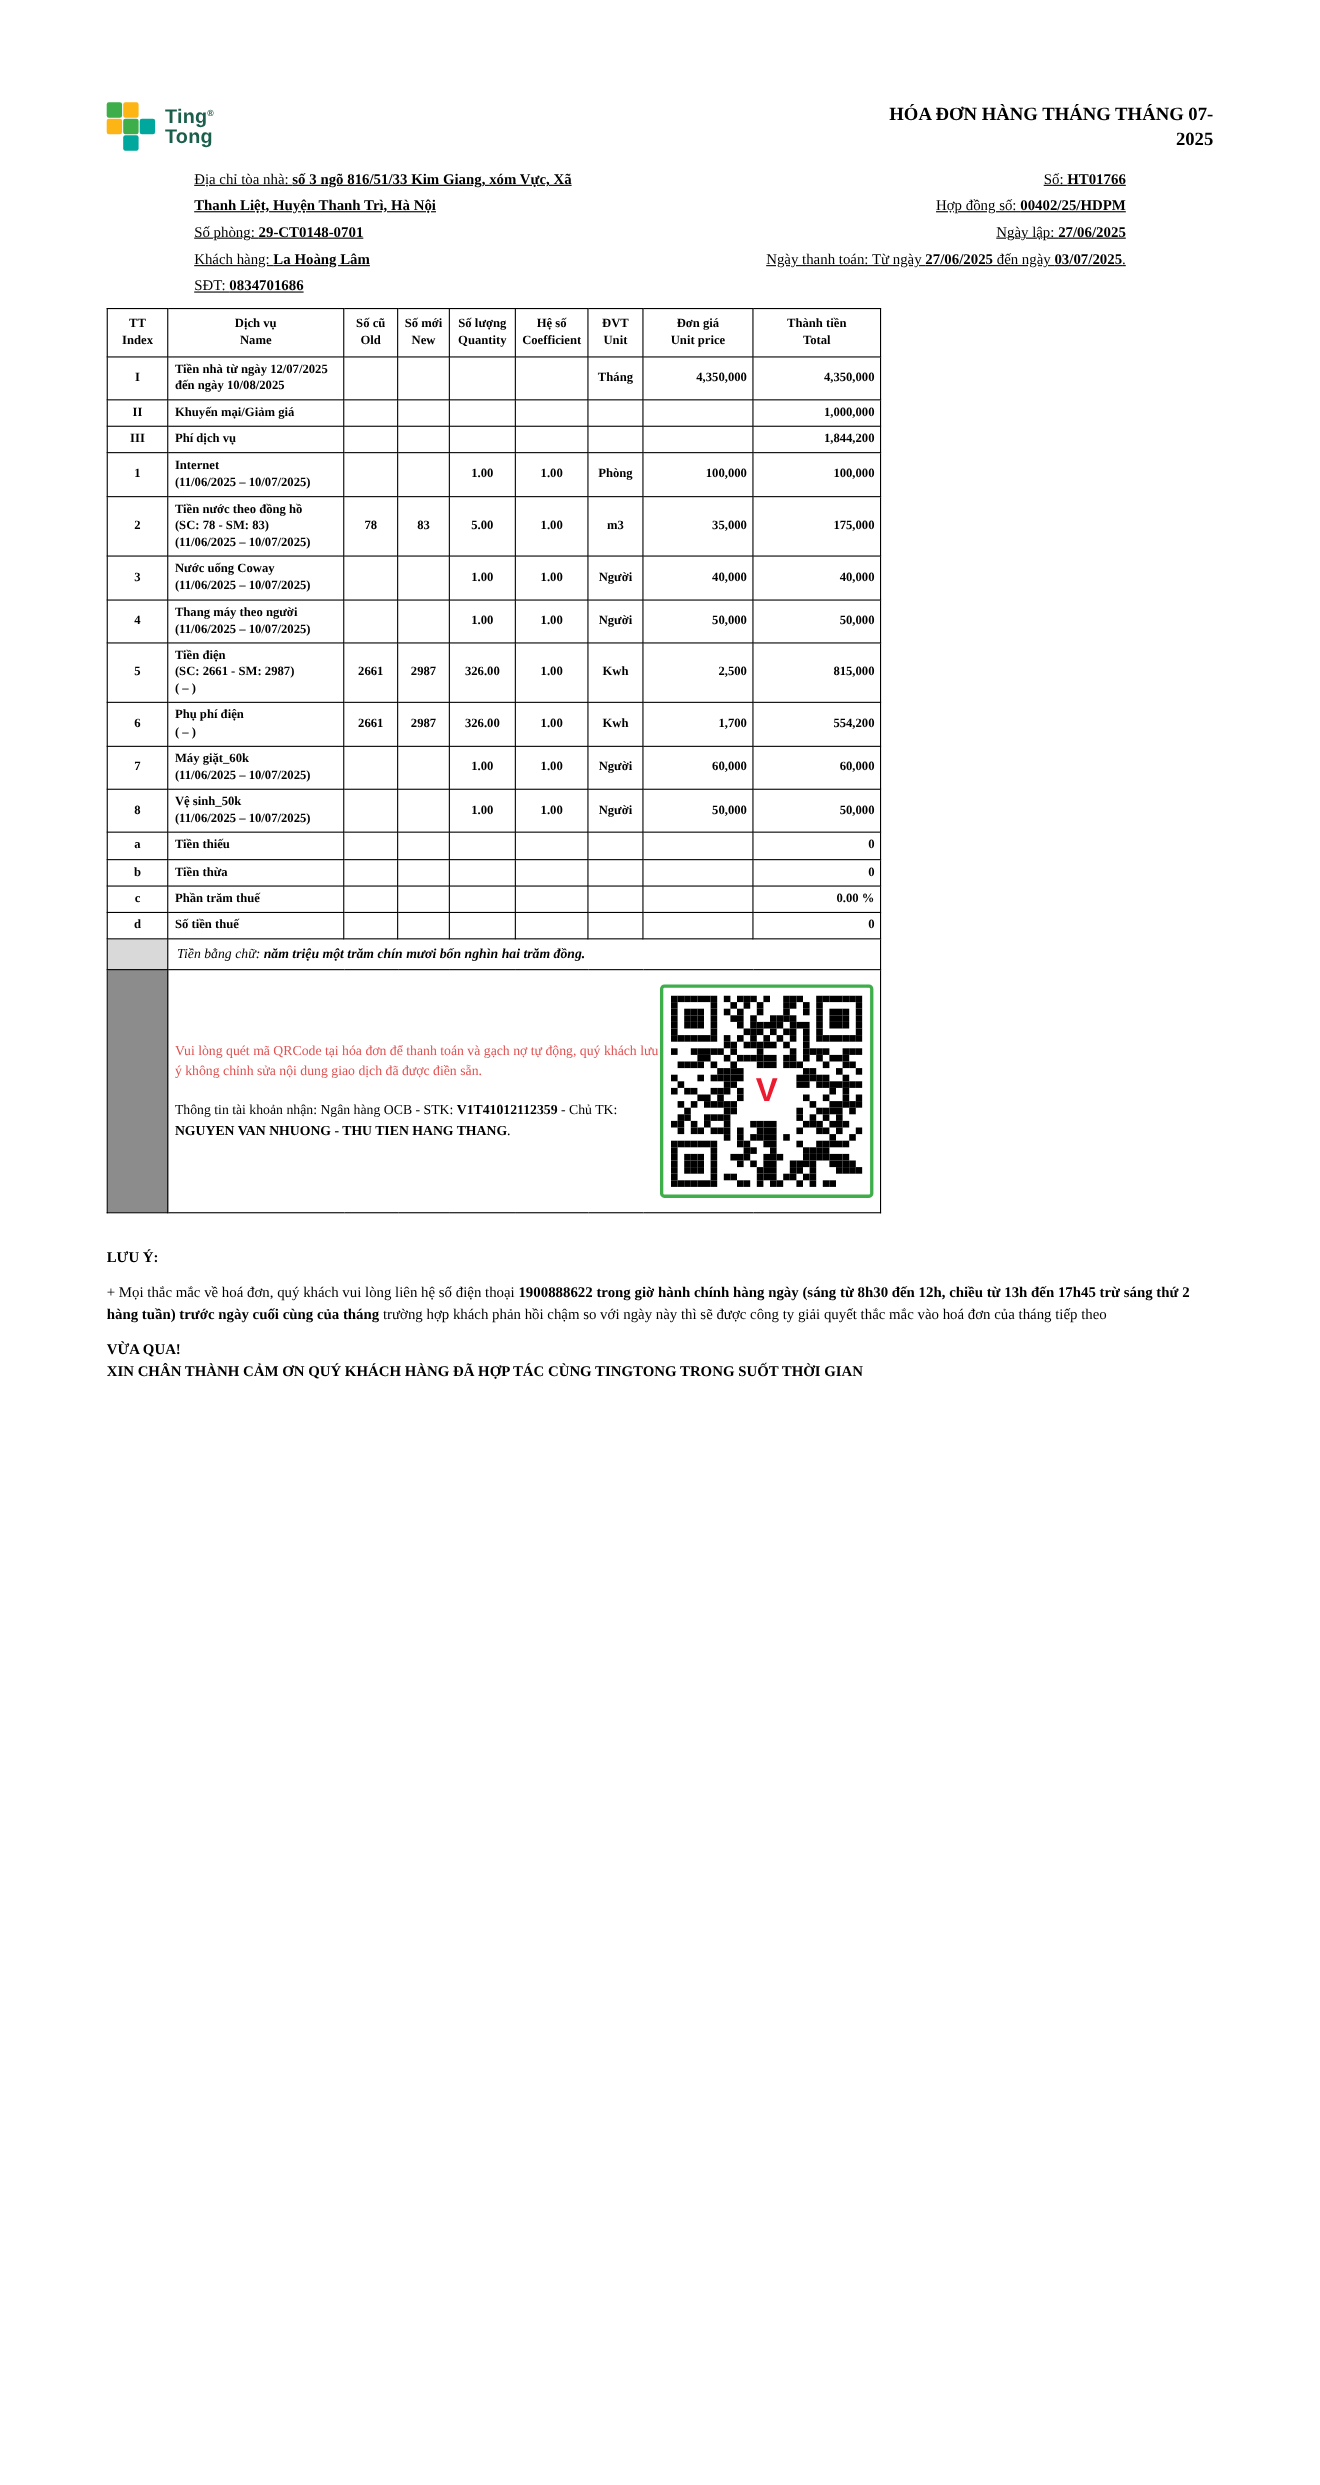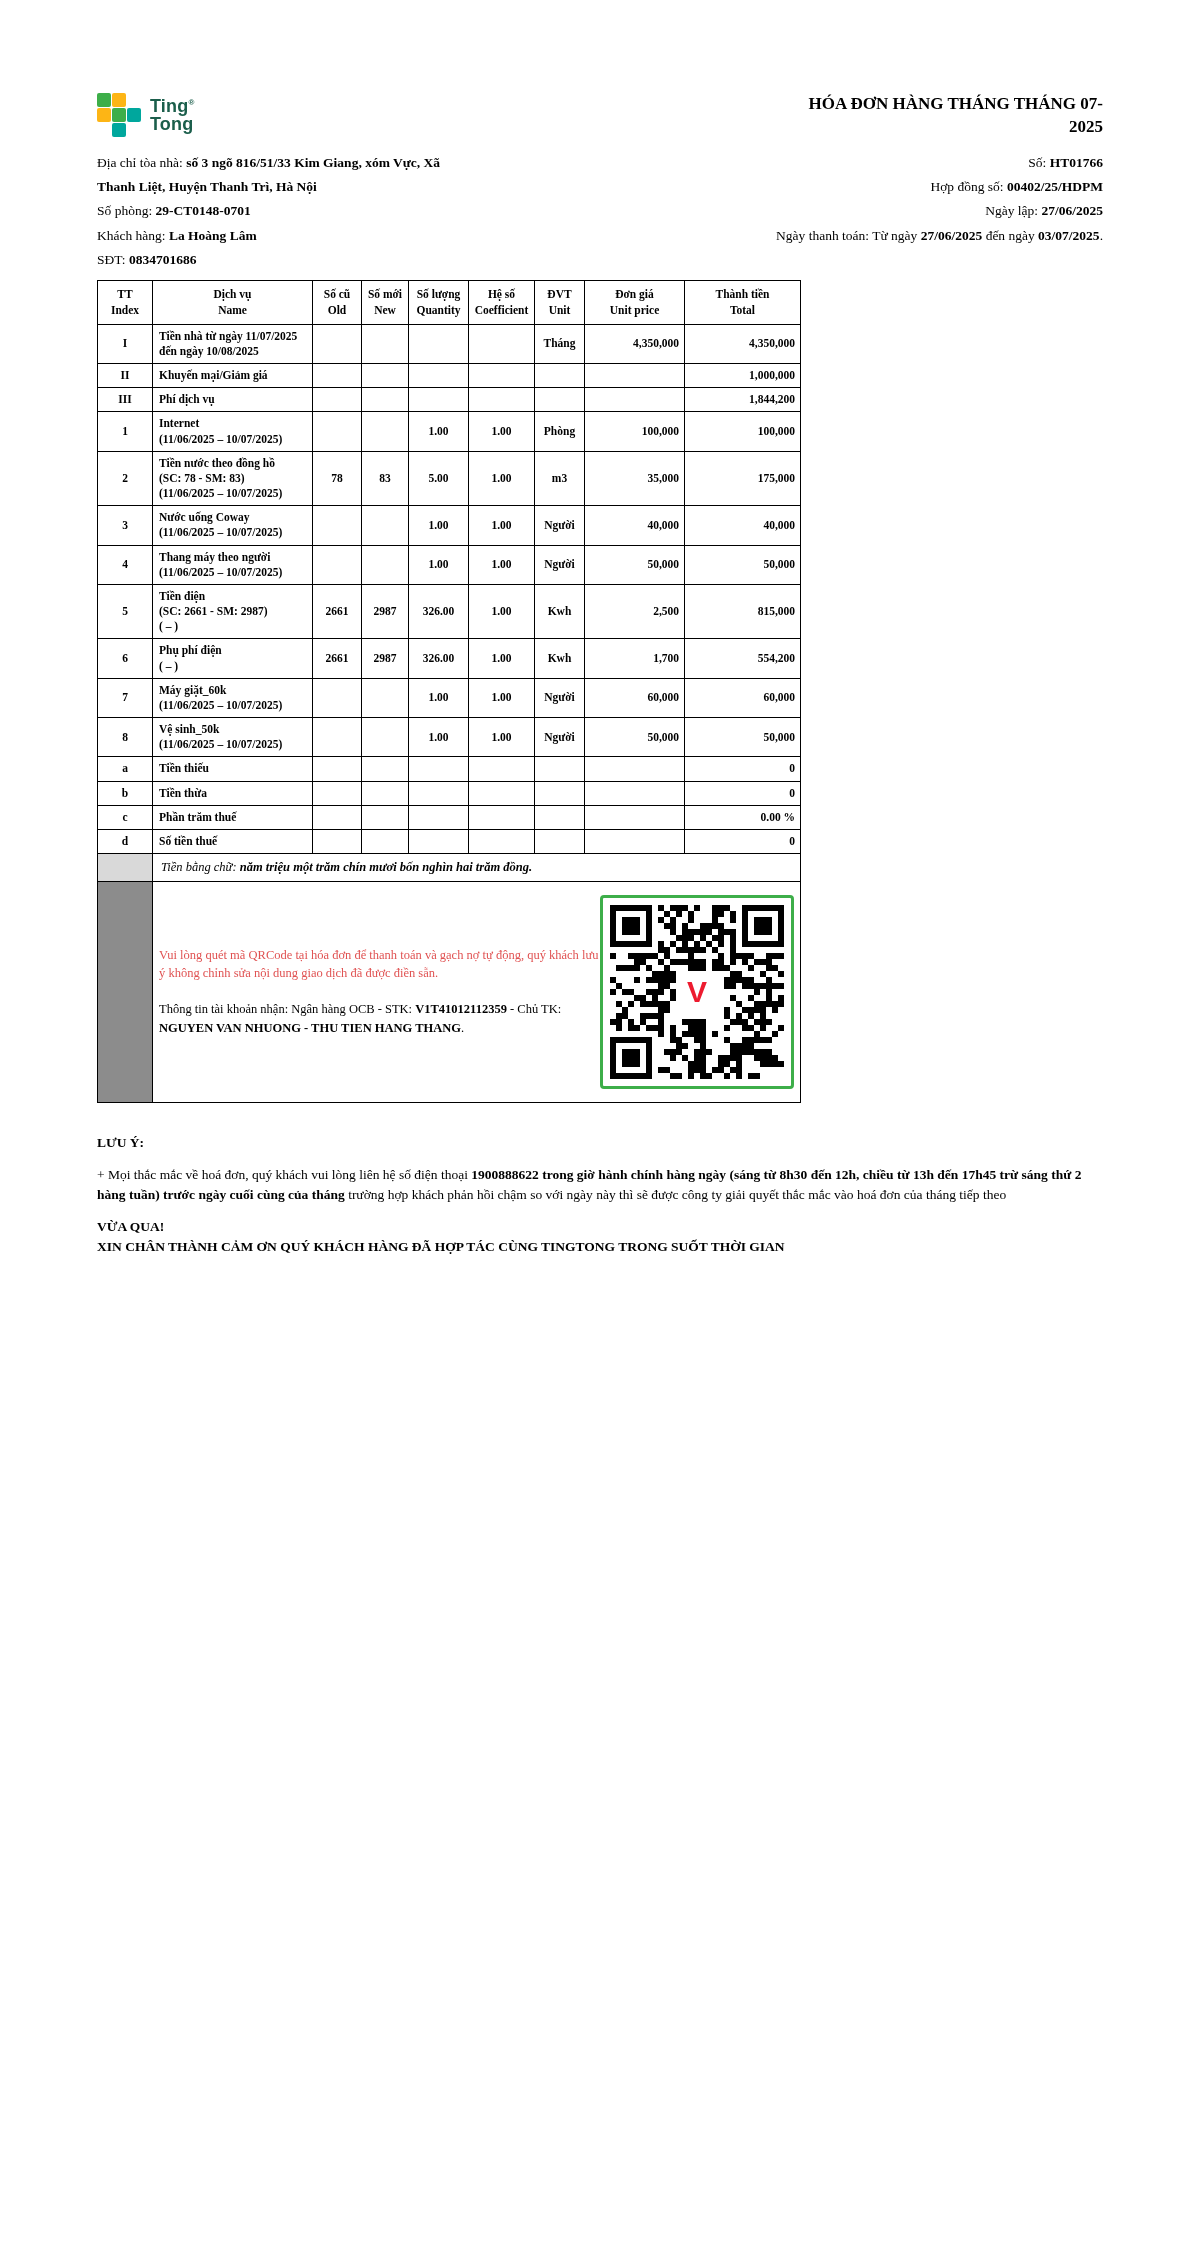--- a/index.html
+++ b/index.html
@@ -17,21 +17,21 @@
   .sq { width:14px; height:14px; border-radius:2px; }
   .sq.g { background:var(--green); }
   .sq.y { background:var(--yellow); }
   .sq.t { background:var(--teal); }
   .sq.e { background:transparent; }
   .logo-text { font-family:"Liberation Sans","DejaVu Sans",sans-serif; font-weight:bold; font-size:18px; line-height:1.02; color:var(--brand_dark); letter-spacing:.2px; }
   .logo-text sup { font-size:8px; }
   .title { width:300px; text-align:right; font-weight:bold; font-size:17px; line-height:1.35; }
 
   
-  .info-row { display:flex; justify-content:space-between; margin-top:12px; }
+  .info-row { display:flex; justify-content:center; margin-top:12px;text-decoration:underline; }
   .info-left { width:520px; }
   .info-right { text-align:right; }
   .info-line { font-size:13.5px; line-height:1.8; }
 
   
   .inv-table { border-collapse:collapse; table-layout:fixed; width:703px; margin-top:8px; }
   .inv-table th, .inv-table td { border:1px solid #000; font-size:11.5px; line-height:1.32; vertical-align:middle; padding:4px 5px; }
   .inv-table th { text-align:center; font-weight:bold; padding:6px 2px; }
   .inv-table td { font-weight:bold; }
   td.a-c { text-align:center; }
@@ -146,21 +146,21 @@
           <th>
             <div>Thành tiền</div>
             <div>Total</div>
           </th>
         </tr>
       </thead>
       <tbody>
         <tr>
           <td class="a-c">I</td>
           <td class="a-l name-cell">
-            <div>Tiền nhà từ ngày 11/07/2025</div>
+            <div>Tiền nhà từ ngày 12/07/2025</div>
             <div>đến ngày 10/08/2025</div>
           </td>
           <td class="a-c"></td>
           <td class="a-c"></td>
           <td class="a-c"></td>
           <td class="a-c"></td>
           <td class="a-c">Tháng</td>
           <td class="a-r">4,350,000</td>
           <td class="a-r">4,350,000</td>
         </tr>

